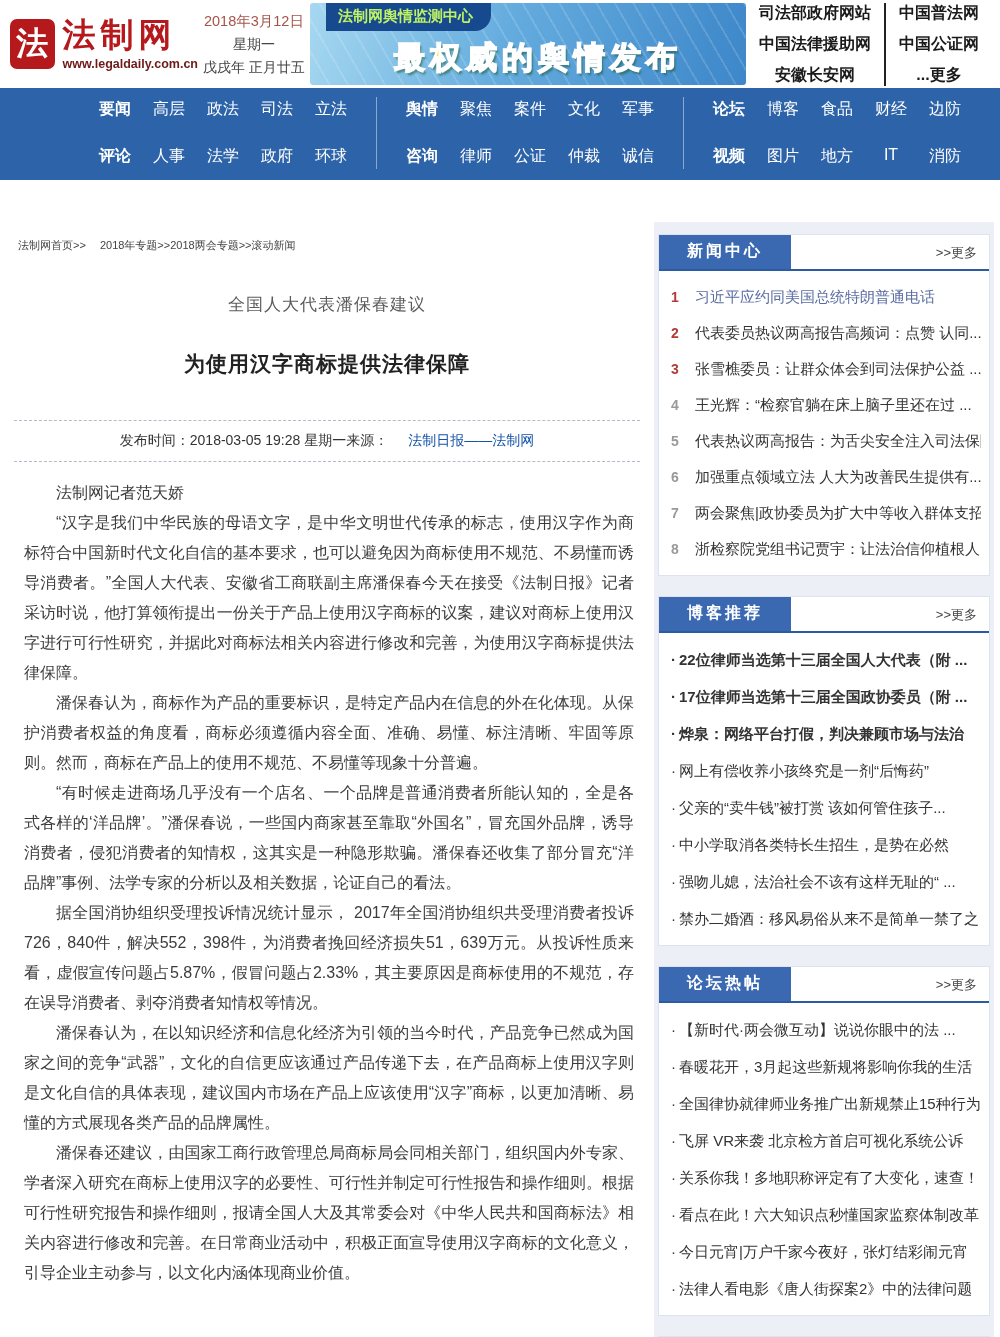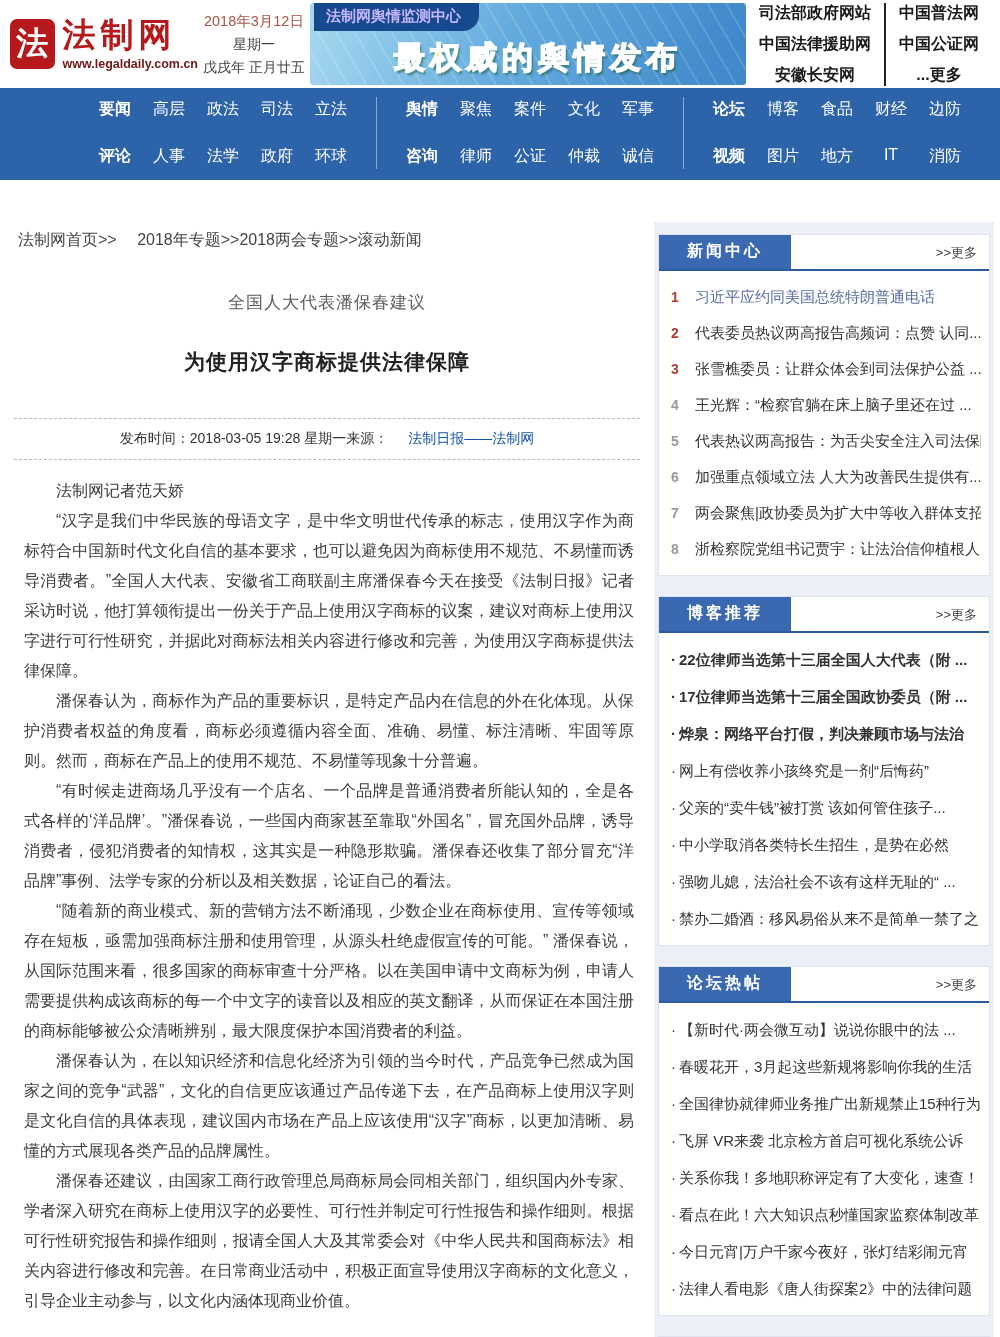--- a/index.html
+++ b/index.html
@@ -15,21 +15,21 @@
   .seal { width: 50px; height: 50px; background: #b5191c; border-radius: 7px; color: #fff;
           font-size: 32px; font-weight: bold; display: flex; align-items: center; justify-content: center; }
   .brand { font-size: 33px; font-weight: bold; color: #b5191c; letter-spacing: 5px; line-height: 1.1; }
   .url { font-size: 12.5px; font-weight: bold; color: #6d1a1a; margin-top: 3px; }
   .datebox { width: 118px; text-align: center; font-size: 14px; color: #444; line-height: 23px; }
   .datebox .d1 { color: #a5544a; font-size: 14.5px; }
   .banner { width: 460px; height: 82px; position: relative; overflow: hidden; border-radius: 3px; cursor: pointer;
     background: linear-gradient(105deg, #a6d8f0 0%, #64acde 45%, #3d86c9 100%); }
   .banner::before { content:""; position:absolute; inset:0;
     background: repeating-linear-gradient(60deg, rgba(255,255,255,.14) 0 2px, transparent 2px 16px); }
-  .banner-tag { position: absolute; top: 0; left: 4px; background: #17498f; color: #c4b5fd; font-size: 15px;
+  .banner-tag { position: absolute; top: 0; left: 16px; background: #17498f; color: #bef264; font-size: 15px;
     font-weight: bold; padding: 4px 18px 5px 12px; border-radius: 0 0 16px 0; z-index: 2; }
   .banner-slogan { position: absolute; left: 84px; top: 34px; font-size: 31px; font-weight: bold;
     color: #ffe14d; letter-spacing: 5px; -webkit-text-stroke: 1.5px #ffffff;
     text-shadow: 2px 3px 2px rgba(25, 90, 45, .55); z-index: 2; }
   .toplinks { display: flex; margin-left: auto; font-size: 16px; color: #1a1a1a; font-weight: bold; }
   .toplinks .col { display: flex; flex-direction: column; justify-content: center; gap: 10px;
     padding: 0 13px; text-align: center; }
   .toplinks .col + .col { border-left: 2px solid #222; }
   .toplink { cursor: pointer; white-space: nowrap; }
   
@@ -38,21 +38,21 @@
   .nav-group + .nav-group { border-left: 1px solid rgba(255,255,255,.45); }
   .nav-row { display: flex; }
   .nav-item { color: #fff; font-size: 16px; min-width: 36px; text-align: center; margin: 0 9px;
     cursor: pointer; white-space: nowrap; }
   .nav-item.lead { font-weight: bold; }
   
   .content { display: flex; align-items: flex-start; padding: 42px 6px 0 8px; }
   .main { width: 636px; padding: 0 4px 0 6px; }
   .sidebar { width: 340px; margin-left: auto; background: #edeff7; padding: 12px 4px 8px 4px; }
   
-  .breadcrumb { font-size: 16px; color: #444; margin: 8px 0 2px 4px; }
+  .breadcrumb { font-size: 11px; color: #444; margin: 16px 0 2px 4px; }
   .subtitle { text-align: center; font-size: 17px; color: #5c5c5c; margin-top: 40px; letter-spacing: 1px; }
   .title { text-align: center; font-size: 21px; font-weight: bold; color: #222; margin-top: 34px;
     letter-spacing: 1px; }
   .meta-wrap { margin-top: 42px; border-top: 1px dashed #b8b8c8; border-bottom: 1px dashed #b8b8c8; }
   .meta { display: flex; justify-content: center; padding: 11px 0; font-size: 14px; color: #333; }
   .src-val { color: #1553a8; cursor: pointer; margin-left: 20px; }
   .body-text { padding: 16px 6px 0 10px; }
   .body-text p { font-size: 16px; line-height: 30px; color: #3c3c3c; text-indent: 2em;
     text-align: justify; }
   
@@ -168,21 +168,21 @@
       <div class="meta">
         <span><span>发布时间：</span><span>2018-03-05 19:28 星期一</span></span>
         <span><span>来源：</span><span class="src-val">法制日报——法制网</span></span>
       </div>
     </div>
     <div class="body-text" id="article-body">
         <p>法制网记者范天娇</p>
         <p>“汉字是我们中华民族的母语文字，是中华文明世代传承的标志，使用汉字作为商标符合中国新时代文化自信的基本要求，也可以避免因为商标使用不规范、不易懂而诱导消费者。”全国人大代表、安徽省工商联副主席潘保春今天在接受《法制日报》记者采访时说，他打算领衔提出一份关于产品上使用汉字商标的议案，建议对商标上使用汉字进行可行性研究，并据此对商标法相关内容进行修改和完善，为使用汉字商标提供法律保障。</p>
         <p>潘保春认为，商标作为产品的重要标识，是特定产品内在信息的外在化体现。从保护消费者权益的角度看，商标必须遵循内容全面、准确、易懂、标注清晰、牢固等原则。然而，商标在产品上的使用不规范、不易懂等现象十分普遍。</p>
         <p>“有时候走进商场几乎没有一个店名、一个品牌是普通消费者所能认知的，全是各式各样的‘洋品牌’。”潘保春说，一些国内商家甚至靠取“外国名”，冒充国外品牌，诱导消费者，侵犯消费者的知情权，这其实是一种隐形欺骗。潘保春还收集了部分冒充“洋品牌”事例、法学专家的分析以及相关数据，论证自己的看法。</p>
-        <p>“随着新的商业模式、新的营销方法不断涌现，少数企业在商标使用、宣传等领域存在短板，亟需加强商标注册和使用管理，从源头杜绝虚假宣传的可能。” 潘保春说，从国际范围来看，很多国家的商标审查十分严格。以在美国申请中文商标为例，申请人需要提供构成该商标的每一个中文字的读音以及相应的英文翻译，从而保证在本国注册的商标能够被公众清晰辨别，最大限度保护本国消费者的利益。</p>
+        <p>据全国消协组织受理投诉情况统计显示， 2017年全国消协组织共受理消费者投诉726，840件，解决552，398件，为消费者挽回经济损失51，639万元。从投诉性质来看，虚假宣传问题占5.87%，假冒问题占2.33%，其主要原因是商标使用的不规范，存在误导消费者、剥夺消费者知情权等情况。</p>
         <p>潘保春认为，在以知识经济和信息化经济为引领的当今时代，产品竞争已然成为国家之间的竞争“武器”，文化的自信更应该通过产品传递下去，在产品商标上使用汉字则是文化自信的具体表现，建议国内市场在产品上应该使用“汉字”商标，以更加清晰、易懂的方式展现各类产品的品牌属性。</p>
         <p>潘保春还建议，由国家工商行政管理总局商标局会同相关部门，组织国内外专家、学者深入研究在商标上使用汉字的必要性、可行性并制定可行性报告和操作细则。根据可行性研究报告和操作细则，报请全国人大及其常委会对《中华人民共和国商标法》相关内容进行修改和完善。在日常商业活动中，积极正面宣导使用汉字商标的文化意义，引导企业主动参与，以文化内涵体现商业价值。</p>
       </div>
 
   </div>
 
   <div class="sidebar">
     <div class="sec">
       <div class="sec-head">
         <div class="sec-tab">新闻中心</div>

